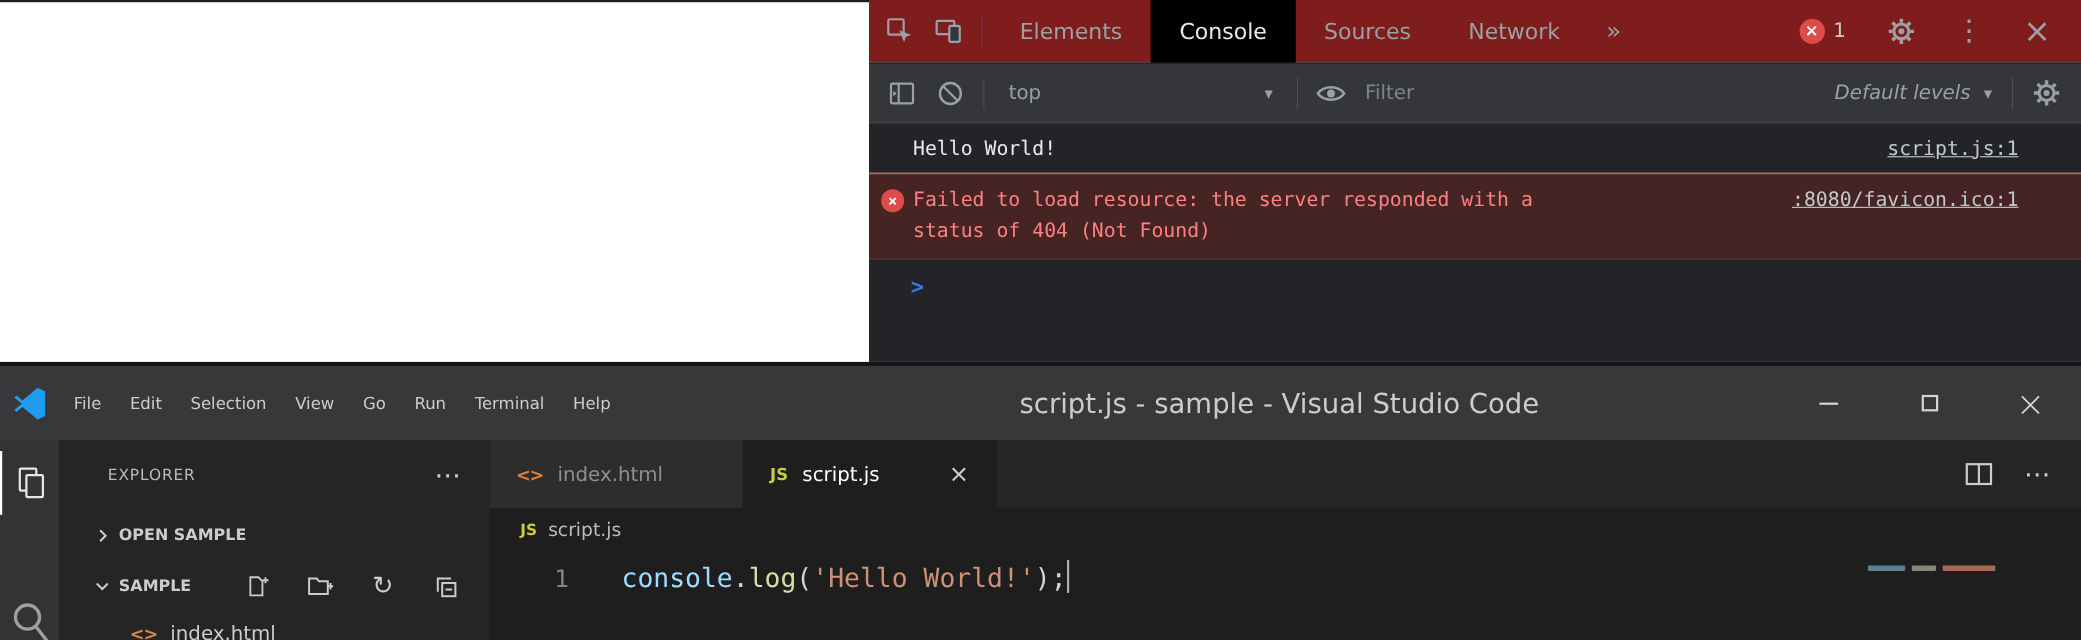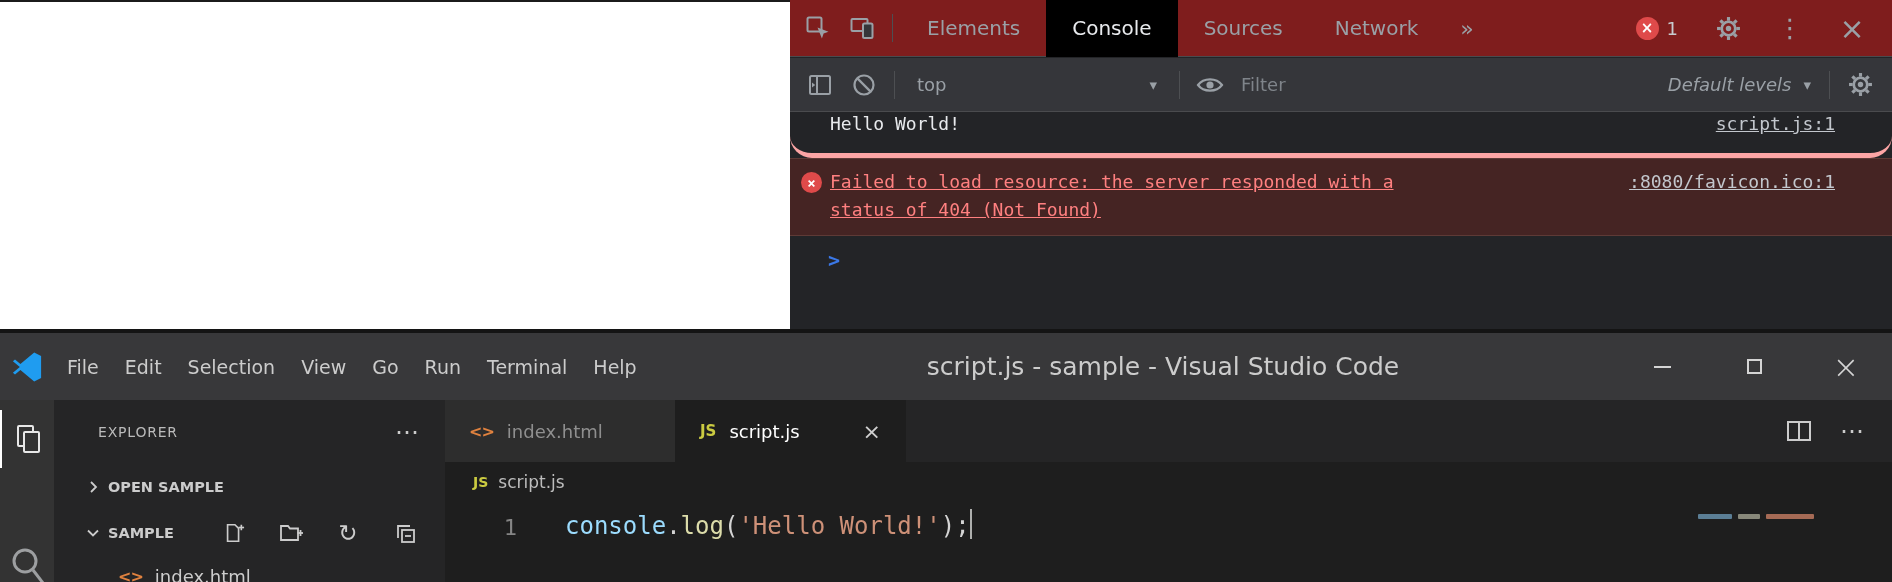--- a/index.html
+++ b/index.html
@@ -30,35 +30,35 @@
   .dt-consolebar { position:absolute; top:58px; left:0; right:0; height:54px; background:#35363a; border-bottom:1px solid #4a4b4e; display:flex; align-items:center; }
   .dt-context { display:flex; align-items:center; width:268px; padding:0 14px; font-size:18px; color:#9aa0a6; flex:none; }
   .dt-context .arrow { margin-left:auto; font-size:15px; }
   .dt-filter { background:transparent; border:none; outline:none; color:#bdc1c6; font-size:18px; width:250px; font-family:"DejaVu Sans", sans-serif; }
   .dt-filter::placeholder { color:#7f848a; }
   .dt-levels { display:flex; align-items:center; gap:12px; font-size:18px; color:#9aa0a6; padding:0 10px;font-style:italic; }
   .dt-levels .arrow { font-size:15px; }
   .dt-flexspace { flex:1; }
 
   .dt-console { position:absolute; top:113px; left:0; right:0; bottom:0; font-family:"DejaVu Sans Mono", monospace; font-size:18px; }
-  .msg-row.log { display:flex; height:45px; padding:0 57px 0 40px; border-bottom:5px solid #fca5a5; color:#e8eaed;border-radius:22px; }
+  .msg-row.log { display:flex; align-items:center; height:45px; padding:0 57px 0 40px; border-bottom:1px solid #fca5a5; color:#e8eaed; }
   .msg-src { color:#c3c7cd; text-decoration:underline; cursor:pointer; white-space:nowrap; }
   .msg-row.log .msg-src { margin-left:auto; }
   .msg-row.error { position:relative; background:#452423; border-top:1px solid #5e3a36; border-bottom:1px solid #5e3a36; padding:9px 57px 11px 40px; color:#ff8080; display:flex; align-items:flex-start; }
   .msg-row.error .err-ic { position:absolute; left:11px; top:13px; width:21px; height:21px; border-radius:50%; background:#df4a4a; color:#ffffff; font-size:14px; font-weight:bold; display:flex; align-items:center; justify-content:center; }
-  .msg-row.error .msg-text { width:590px; line-height:28px;text-decoration:underline; }
+  .msg-row.error .msg-text { width:590px; line-height:28px; }
   .msg-row.error .msg-src { margin-left:auto; line-height:28px; }
   .prompt-row { padding:12px 0 0 38px; }
   .prompt-row .prompt { color:#3b78e7; font-weight:bold; font-size:20px; }
 
   
   .vscode { position:absolute; left:0; top:333px; width:1892px; height:249px; background:#1e1e1e; }
   .titlebar { position:absolute; top:0; left:0; right:0; height:67px; background:#38383a; display:flex; align-items:center; color:#cccccc; }
   .vs-logo { margin:0 12px 0 12px; display:flex; align-items:center; flex:none; }
-  .menu-item { padding:0 13px; font-size:19px; height:100%; display:flex; align-items:center; flex:none; cursor:default; }
+  .menu-item { padding:0 13px; font-size:15px; height:100%; display:flex; align-items:center; flex:none; cursor:default; }
   .window-title { position:absolute; left:720px; right:286px; text-align:center; font-size:25px; color:#cccccc; white-space:nowrap; pointer-events:none; }
   .window-controls { position:absolute; right:0; top:0; height:100%; display:flex; }
   .wc { width:92px; height:100%; display:flex; align-items:center; justify-content:center; color:#d4d4d4; }
   .wc-min-g { width:17px; height:2px; background:#d4d4d4; }
   .wc-max-g { width:15px; height:15px; border:2px solid #d4d4d4; }
   .wc-close-g { font-size:32px; font-weight:300; line-height:1; }
 
   .vsbody { position:absolute; top:67px; left:0; right:0; bottom:0; }
   .activitybar { position:absolute; left:0; top:0; width:54px; height:100%; background:#333333; }
   .ab-item { position:absolute; left:0; width:54px; height:58px; display:flex; align-items:center; justify-content:center; }

